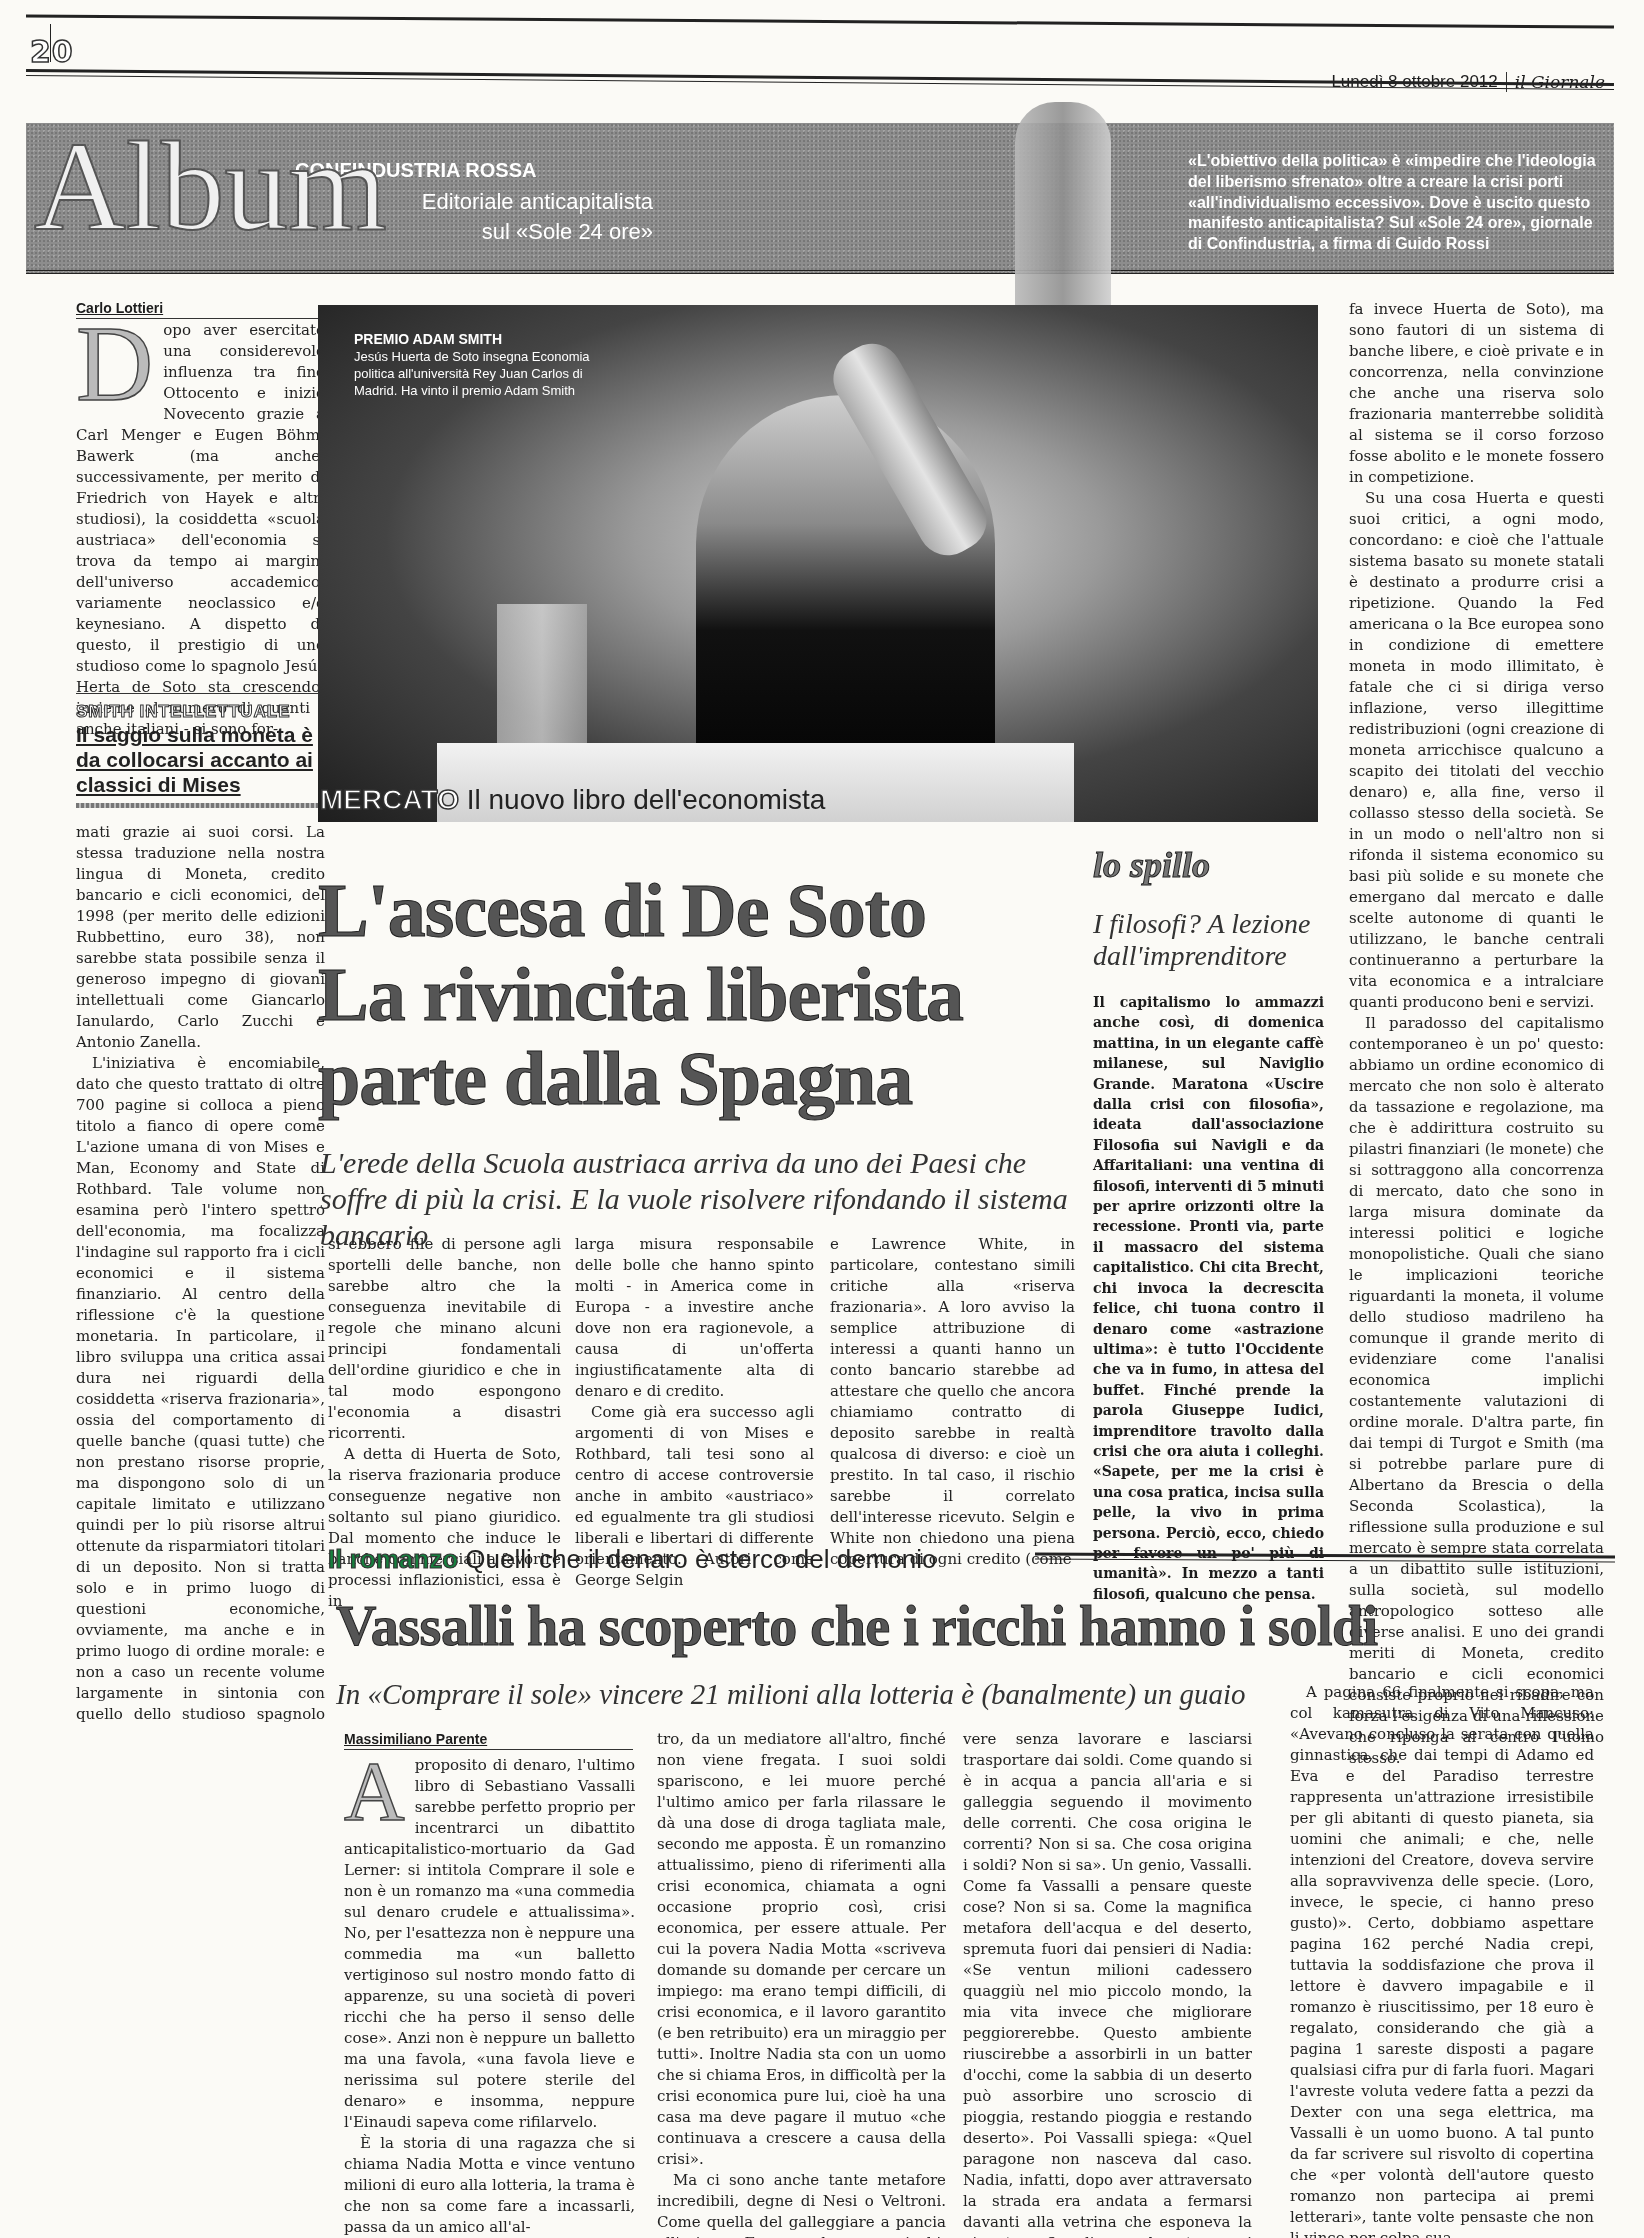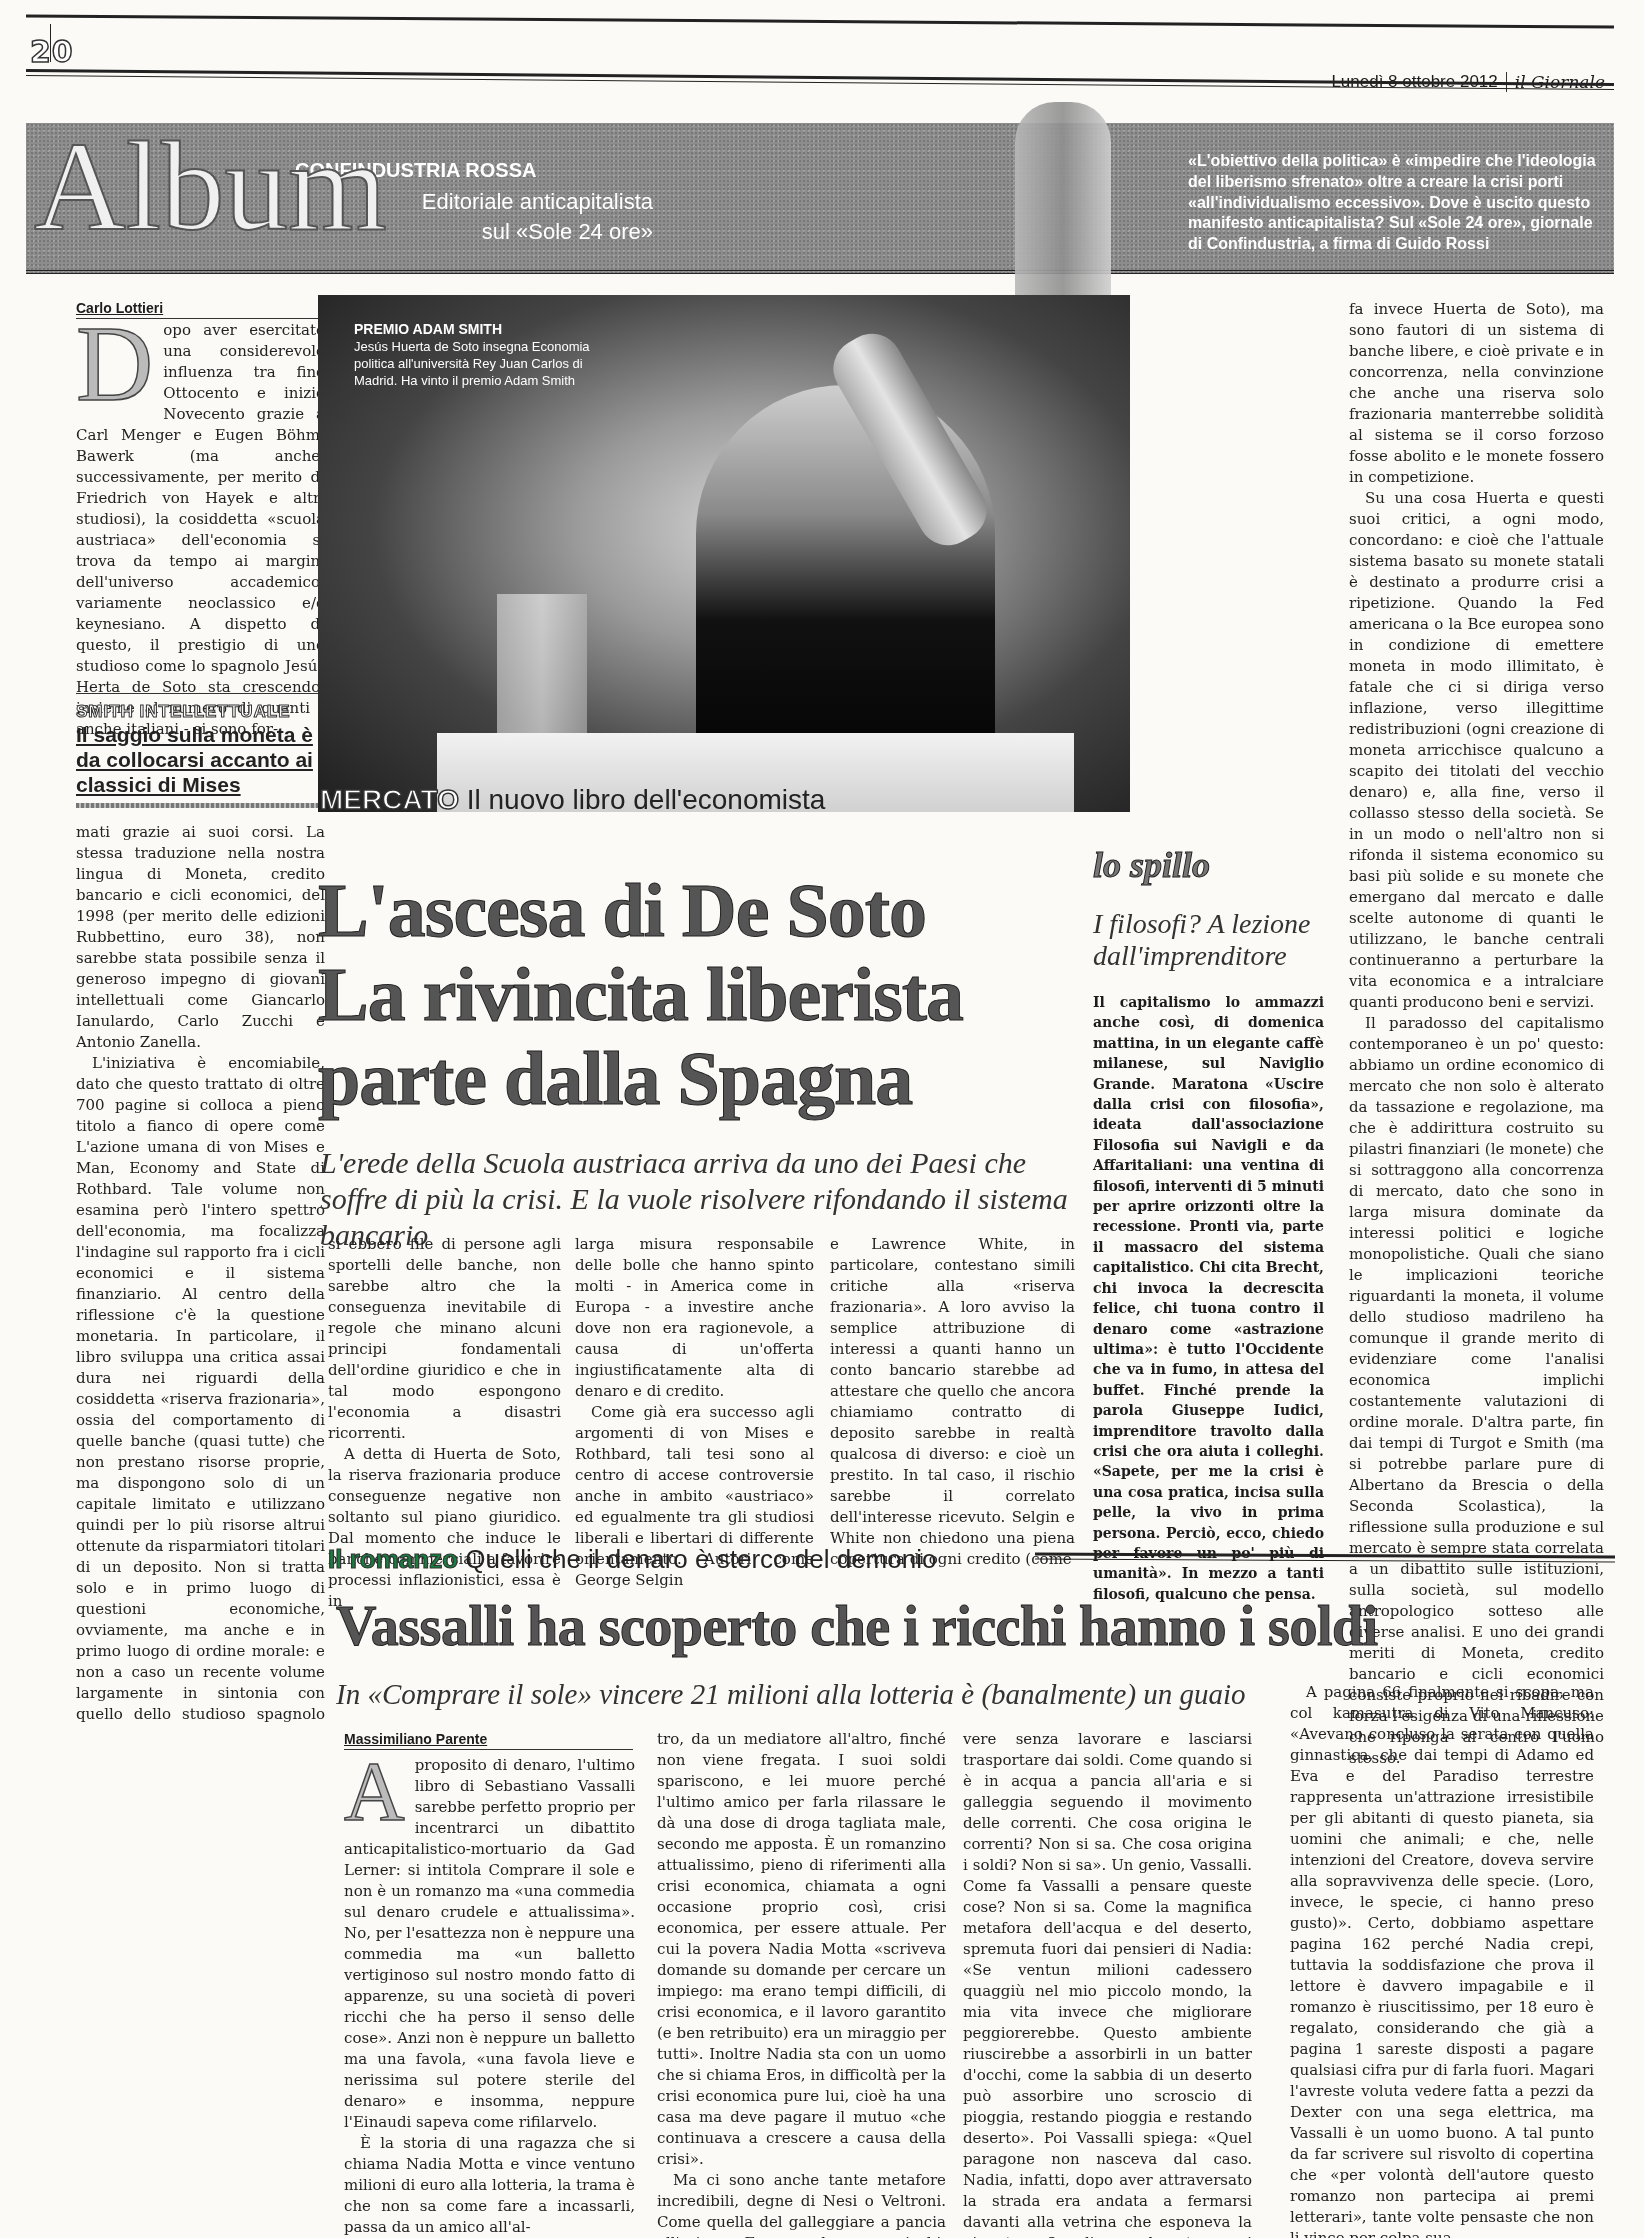--- a/index.html
+++ b/index.html
@@ -15,21 +15,21 @@
   .album { left: 34px; top: 117px; font-family: "Liberation Serif", serif; font-size: 127px; color: #f0f0f0; -webkit-text-stroke: 2px #555; line-height: 1; }
   .kicker-red { left: 269px; top: 30px; font-family: "Liberation Sans", sans-serif; font-weight: bold; font-size: 20px; color: #fff; }
   .banner-title { left: 269px; top: 58px; width: 358px; text-align: right; font-family: "Liberation Sans", sans-serif; font-size: 22px; color: #fff; line-height: 1.35; }
   .banner-quote { left: 1162px; top: 22px; width: 408px; font-family: "Liberation Sans", sans-serif; font-weight: bold; font-size: 16px; color: #fff; line-height: 1.3; text-align: left; }
   .hand { left: 1015px; top: 96px; width: 96px; height: 219px; border-radius: 40px 40px 10px 10px; background: linear-gradient(90deg,#b9b9b9,#8f8f8f,#cfcfcf); opacity: 0.9; }
   .byline { font-family: "Liberation Sans", sans-serif; font-weight: bold; font-size: 14px; text-decoration: underline; border-bottom: 1px solid #333; padding-bottom: 2px; }
   .col { position: absolute; font-family: "DejaVu Serif", serif; font-size: 15px; line-height: 21px; text-align: justify; hyphens: auto; color: #222; }
   .col p { text-indent: 16px; }
   .col p.first { text-indent: 0; }
   .dropcap { float: left; font-family: "Liberation Serif", serif; font-size: 107px; line-height: 84px; margin: 2px 10px 0 0; color: #bbb; -webkit-text-stroke: 1.5px #444; }
-  .photo { left: 318px; top: 289px; width: 812px; height: 517px; background: radial-gradient(ellipse at 55% 45%, #d8d8d8 0%, #9a9a9a 30%, #444 62%, #1e1e1e 100%); overflow: hidden; }
+  .photo { left: 318px; top: 299px; width: 1000px; height: 517px; background: radial-gradient(ellipse at 55% 45%, #d8d8d8 0%, #9a9a9a 30%, #444 62%, #1e1e1e 100%); overflow: hidden; }
   .photo .figure { position: absolute; left: 378px; top: 90px; width: 299px; height: 428px; border-radius: 149px 149px 0 0; background: linear-gradient(180deg,#cfcfcf 0%,#8a8a8a 30%,#111 55%,#000 100%); }
   .photo .arm { position: absolute; left: 557px; top: 30px; width: 70px; height: 229px; transform: rotate(-30deg); background: linear-gradient(90deg,#aaa,#e4e4e4,#888); border-radius: 30px; }
   .photo .glass { position: absolute; left: 179px; top: 299px; width: 90px; height: 139px; background: linear-gradient(90deg,#ddd,#fff,#bbb); opacity: 0.6; }
   .photo .lectern { position: absolute; left: 119px; top: 438px; width: 637px; height: 90px; background: linear-gradient(#f2f2f2,#ccc); }
   .caption-box { left: 36px; top: 20px; width: 239px; font-family: "Liberation Sans", sans-serif; color: #fff; font-size: 13px; line-height: 17px; }
   .caption-box .cap-k { font-weight: bold; font-size: 14px; }
   .side-kicker { font-family: "Liberation Sans", sans-serif; font-weight: bold; font-size: 17px; color: #fff; -webkit-text-stroke: 1px #333; letter-spacing: 1px; }
   .side-head { font-family: "Liberation Sans", sans-serif; font-weight: bold; font-size: 21px; line-height: 25px; color: #222; text-decoration: underline; }
   .kicker-line { font-family: "Liberation Sans", sans-serif; font-size: 28px; color: #222; }
   .kicker-line b { color: #fff; -webkit-text-stroke: 1.5px #333; font-weight: bold; }

